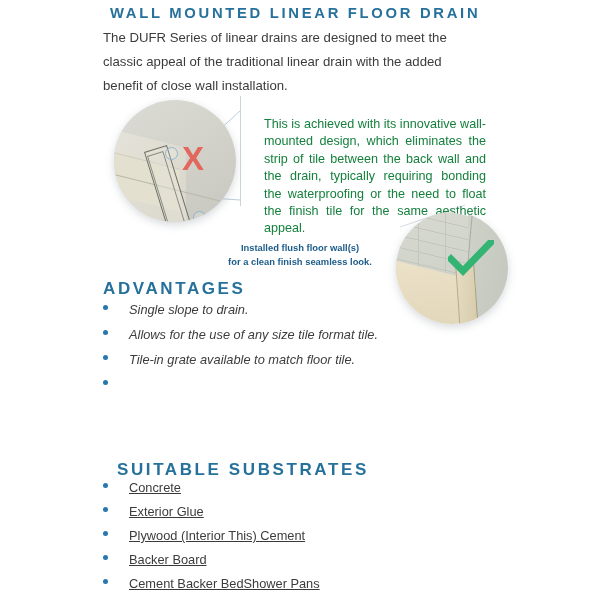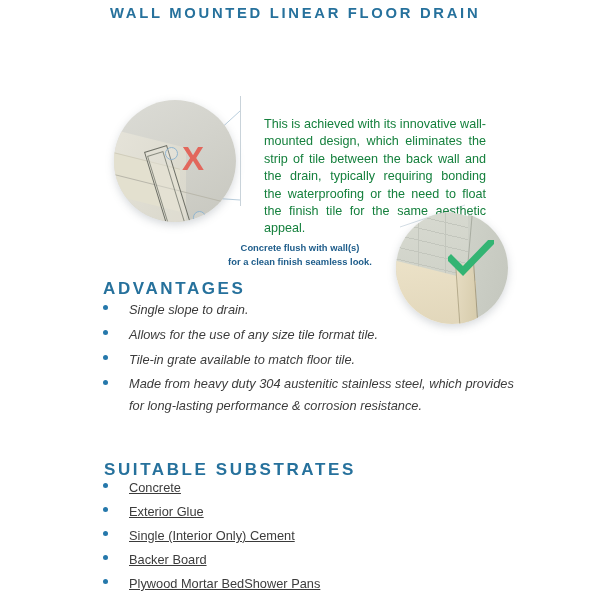--- a/index.html
+++ b/index.html
@@ -29,21 +29,21 @@
     position: absolute;
     color: #26719c;
     font-size: 17px;
     font-weight: 700;
     letter-spacing: 2.6px;
     white-space: nowrap;
     line-height: 1;
   }
   #title-main { left: 110px; top: 6px; font-size: 14.8px; letter-spacing: 2.7px; }
   #heading-advantages { left: 103px; top: 280px; }
-  #heading-substrates { left: 104px; top: 461px; }
+  #heading-substrates { left: 117px; top: 461px; }
 
   
   .intro {
     position: absolute;
     left: 103px;
     top: 26px;
     width: 372px;
     font-size: 13.2px;
     line-height: 24px;
     color: #3c3c3c;
@@ -243,20 +243,21 @@
   
   .leaders { position: absolute; left: 0; top: 0; width: 600px; height: 600px; pointer-events: none; }
 </style>
 </head>
 <body>
 
 <div class="page">
 
   <div class="section-heading" id="title-main">WALL MOUNTED LINEAR FLOOR DRAIN</div>
 
+  <div class="intro">The DUFR Series of linear drains are designed to meet the classic appeal of the traditional linear drain with the added benefit of close wall installation.</div>
 
   <svg class="leaders" viewBox="0 0 600 600">
     <line x1="195" y1="152" x2="240" y2="111" stroke="#b9cedd" stroke-width="1"></line>
     <line x1="211" y1="198" x2="240" y2="200" stroke="#b9cedd" stroke-width="1"></line>
     <line x1="400" y1="227" x2="465" y2="205" stroke="#d3dde5" stroke-width="1"></line>
   </svg>
 
   <div class="photo-circle" id="photo-bad">
     <div class="photo-inner">
       <div class="wall-back"></div>
@@ -270,21 +271,21 @@
       <div class="x-mark">X</div>
     </div>
   </div>
 
   <div class="desc-divider"></div>
   <div class="desc-block">
     <p>This is achieved with its innovative wall-mounted design, which eliminates the strip of tile between the back wall and the drain, typically requiring bonding the waterproofing or the need to float the finish tile for the same aesthetic appeal.</p>
   </div>
 
   <div class="caption">
-    <span>Concrete flush with wall(s)</span><br>
+    <span>Installed flush floor wall(s)</span><br>
     <span>for a clean finish seamless look.</span>
   </div>
 
   <div class="photo-circle" id="photo-good">
     <div class="photo-inner">
       <div class="wall-brick"></div>
       <div class="wall-right"></div>
       <div class="corner-vert"></div>
       <div class="floor-pan"></div>
       <div class="drain-strip"></div>
@@ -304,42 +305,41 @@
     <li>
       <span class="dot"></span>
       <span>Allows for the use of any size tile format tile.</span>
     </li>
     <li>
       <span class="dot"></span>
       <span>Tile-in grate available to match floor tile.</span>
     </li>
     <li class="two-line">
       <span class="dot"></span>
-      <span>Made from heavy duty 304 austenitic stainless steel, which provides for long-lasting performance &amp; corrosion resistance.</span>
     </li>
   </ul>
 
   <div class="section-heading" id="heading-substrates">SUITABLE SUBSTRATES</div>
 
   <ul class="bullet-list" id="list-substrates">
     <li>
       <span class="dot"></span>
       <span>Concrete</span>
     </li>
     <li>
       <span class="dot"></span>
       <span>Exterior Glue</span>
     </li>
     <li>
       <span class="dot"></span>
-      <span>Single (Interior Only) Cement</span>
+      <span>Plywood (Interior This) Cement</span>
     </li>
     <li>
       <span class="dot"></span>
       <span>Backer Board</span>
     </li>
     <li>
       <span class="dot"></span>
-      <span>Plywood Mortar BedShower Pans</span>
+      <span>Cement Backer BedShower Pans</span>
     </li>
   </ul>
 
 </div>
 
 </body></html>

